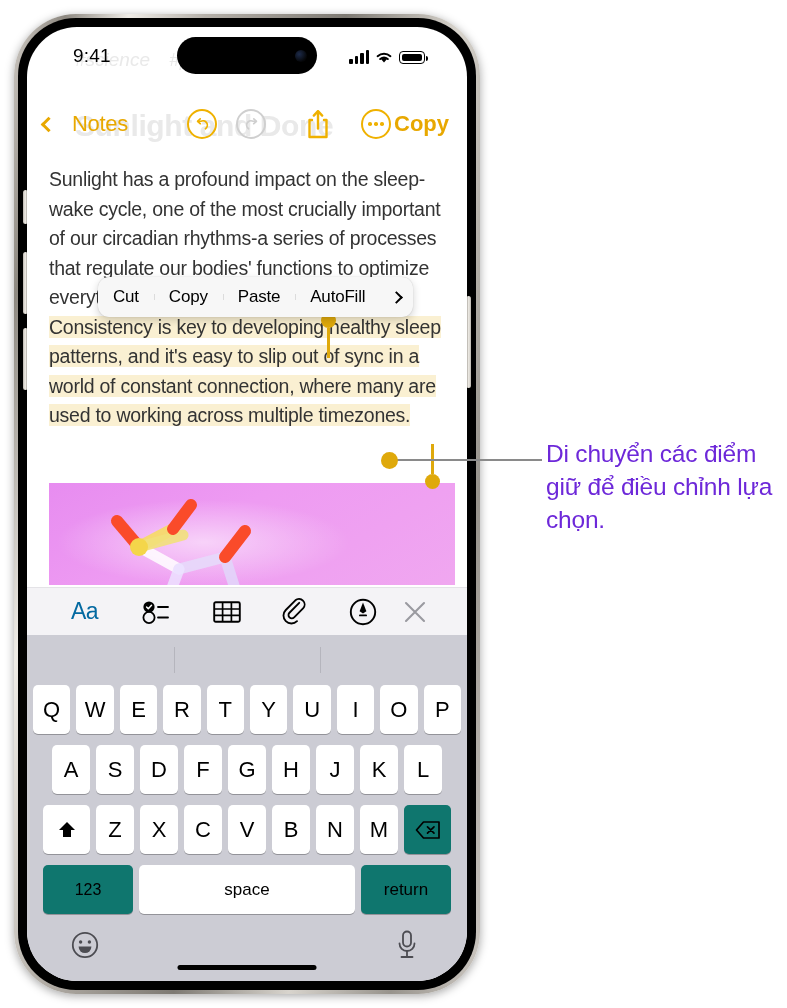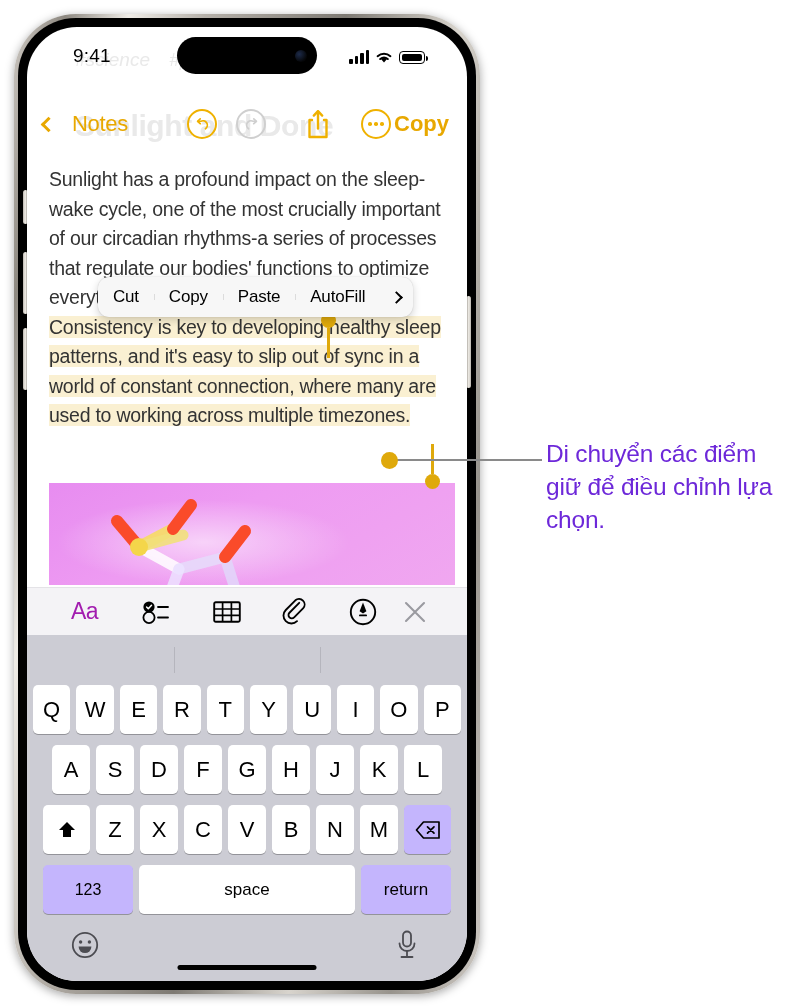--- a/index.html
+++ b/index.html
@@ -163,21 +163,21 @@
     background:#f4f3f6; display:flex; align-items:center;
     border-top:1px solid #e4e3e7;
   }
   .tool { position:absolute; display:flex; align-items:center; justify-content:center; }
   #tool-format  { left:44px;  }
   #tool-check   { left:115px; }
   #tool-table   { left:186px; }
   #tool-attach  { left:255px; }
   #tool-markup  { left:322px; }
   #tool-close   { right:40px; }
-  #tool-format-label { font-size:23px; color:#a21caf; letter-spacing:-.5px;text-align:right; }
+  #tool-format-label { font-size:23px; color:#0369a1; letter-spacing:-.5px;text-align:right; }
 
   
   #keyboard {
     position:absolute; left:0; right:0; top:608px; bottom:0; z-index:20;
     background:#ccccd4;
   }
   #predictive { height:50px; position:relative; }
   #predictive .divider{ position:absolute; top:12px; height:26px; width:1px; background:#b5b5bd; }
   #predictive .divider.d1{ left:33.3%; }
   #predictive .divider.d2{ left:66.6%; }
@@ -188,21 +188,21 @@
   .krow.r3{ gap:6px; padding:0 6px; }
   .krow.r4{ gap:6px; padding:0 6px; }
   .key {
     background:#fff; border-radius:5px; height:49px;
     display:flex; align-items:center; justify-content:center;
     font-size:22px; color:#000; box-shadow:0 1px 0 rgba(0,0,0,.28);
   }
   .krow.r1 .key{ width:38px; }
   .krow.r2 .key{ width:38px; }
   .krow.r3 .key.letter{ width:38px; }
-  .key.dark { background:#c4b5fd; }
+  .key.dark { background:#0f766e; }
   #key-shift{ width:47px; }
   #key-backspace{ width:47px; }
   #key-123{ width:90px; font-size:16px; }
   #key-space{ flex:1; max-width:216px; font-size:17px; }
   #key-return{ width:90px; font-size:17px; }
   #kb-bottom { position:relative; height:54px; }
   #emoji-key{ position:absolute; left:44px; top:6px; }
   #mic-key{ position:absolute; right:48px; top:4px; }
   #home-indicator{
     position:absolute; left:50%; transform:translateX(-50%); bottom:9px;

